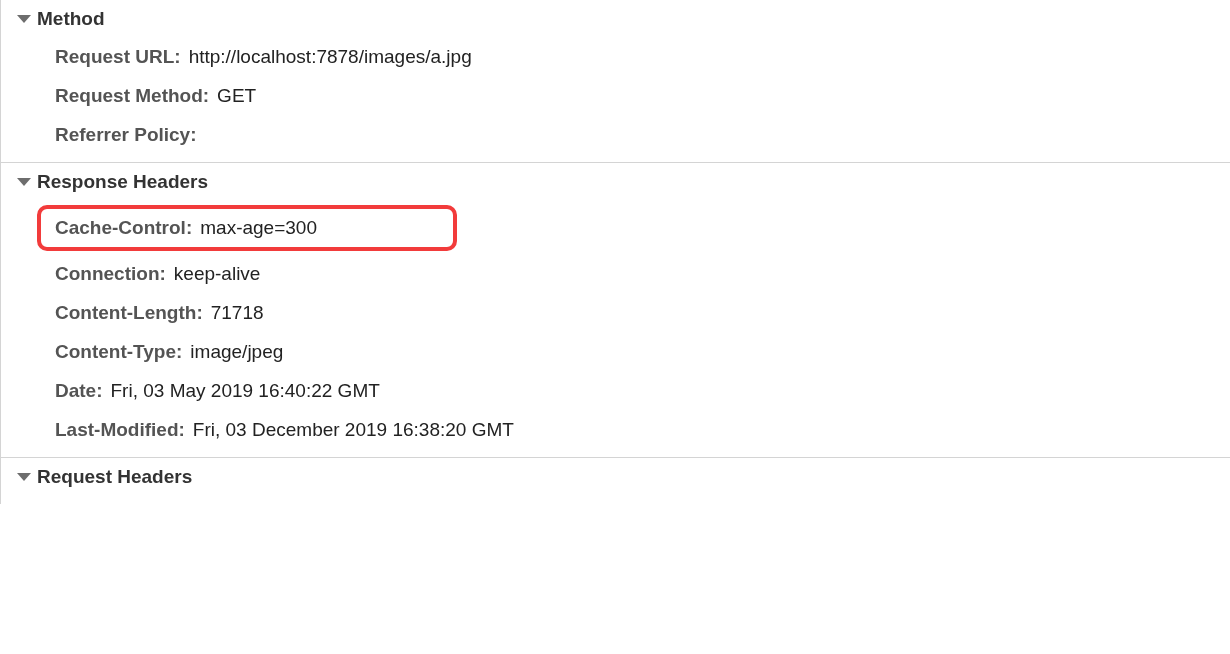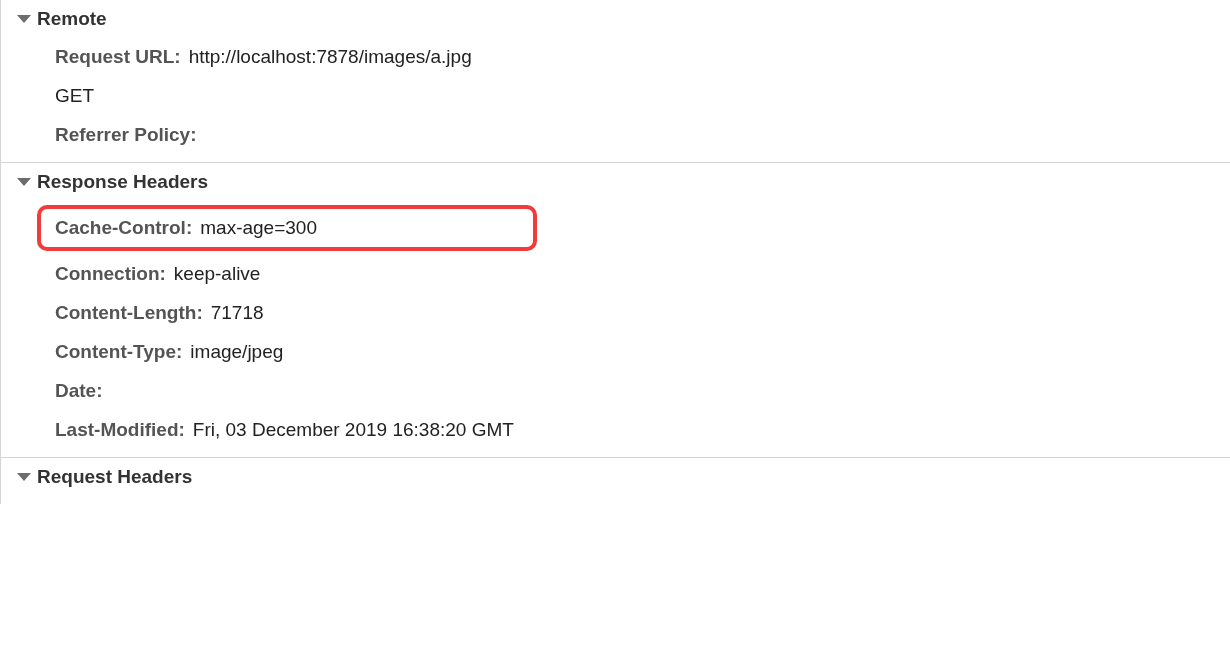--- a/index.html
+++ b/index.html
@@ -65,47 +65,48 @@
       display: inline-block;
       margin-right: 6px;
       vertical-align: middle;
     }
     .highlight-box {
       border: 4px solid #f23b3b;
       border-radius: 10px;
       padding: 8px 20px 8px 54px;
       margin: 4px 0 4px 0;
       margin-left: 0;
-      width: 500px;
+      width: 420px;
       display: flex;
       align-items: center;
       position: relative;
       left: -4px;
     }
     .highlight-wrap {
       padding-left: 40px;
     }
   </style>
 </head>
 <body>
 
 <div class="panel">
 
   <div class="section">
     <div class="section-header">
       <span class="tri"></span>
-      <span class="section-title">Remote</span>
+      <span class="section-title">Method</span>
     </div>
 
     <div class="row">
       <span class="label">Request URL:</span>
       <span class="value">http://localhost:7878/images/a.jpg</span>
     </div>
 
     <div class="row">
+      <span class="label">Request Method:</span>
       <span class="value">GET</span>
     </div>
 
 
 
     <div class="row">
       <span class="label">Referrer Policy:</span>
     </div>
   </div>
 
@@ -132,20 +133,21 @@
       <span class="value">71718</span>
     </div>
 
     <div class="row">
       <span class="label">Content-Type:</span>
       <span class="value">image/jpeg</span>
     </div>
 
     <div class="row">
       <span class="label">Date:</span>
+      <span class="value">Fri, 03 May 2019 16:40:22 GMT</span>
     </div>
 
     <div class="row">
       <span class="label">Last-Modified:</span>
       <span class="value">Fri, 03 December 2019 16:38:20 GMT</span>
     </div>
   </div>
 
   <div class="section" style="border-bottom:none;">
     <div class="section-header">

